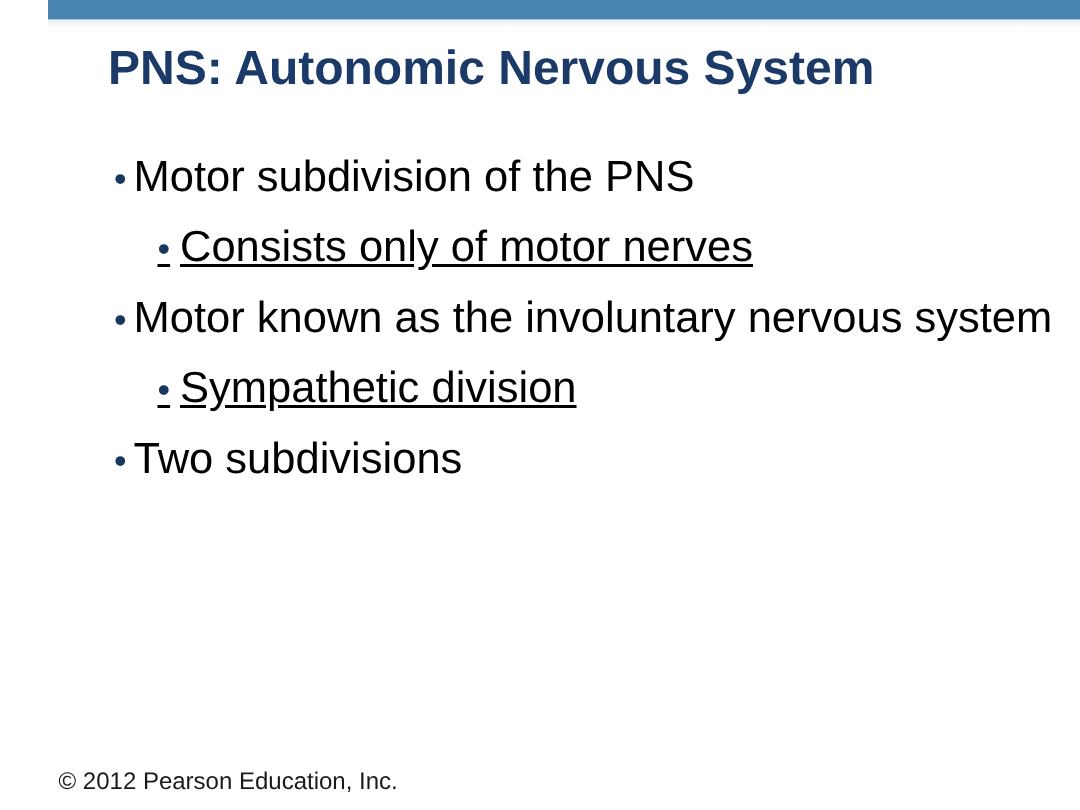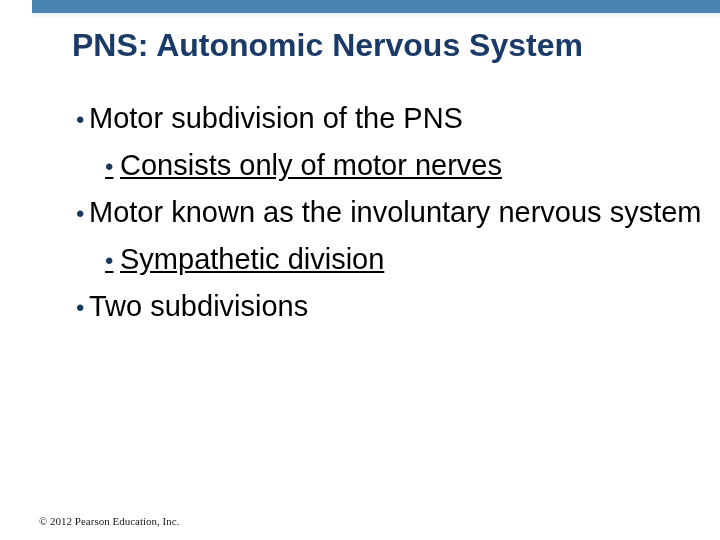--- a/index.html
+++ b/index.html
@@ -72,24 +72,23 @@
   .bullet.l2 { padding-left: 33px; text-decoration: underline; }
   .bullet.l2 .dot { width: 15px; }
   .bullet .txt {
     flex: 1 1 auto;
     min-width: 0;
   }
   .copyright {
     position: absolute;
     left: 7px;
     top: 515px;
-    font-size: 11px;
+    font-size: 16px;
     line-height: 13px;
     color: #1a1a1a;
-    font-family: Liberation Serif, serif;
   }
 </style>
 </head>
 <body>
 
 <div class="slide">
   <div class="top-bar"></div>
   <div class="top-bar-fade"></div>
 
   <h1 class="slide-title">PNS: Autonomic Nervous System</h1>

